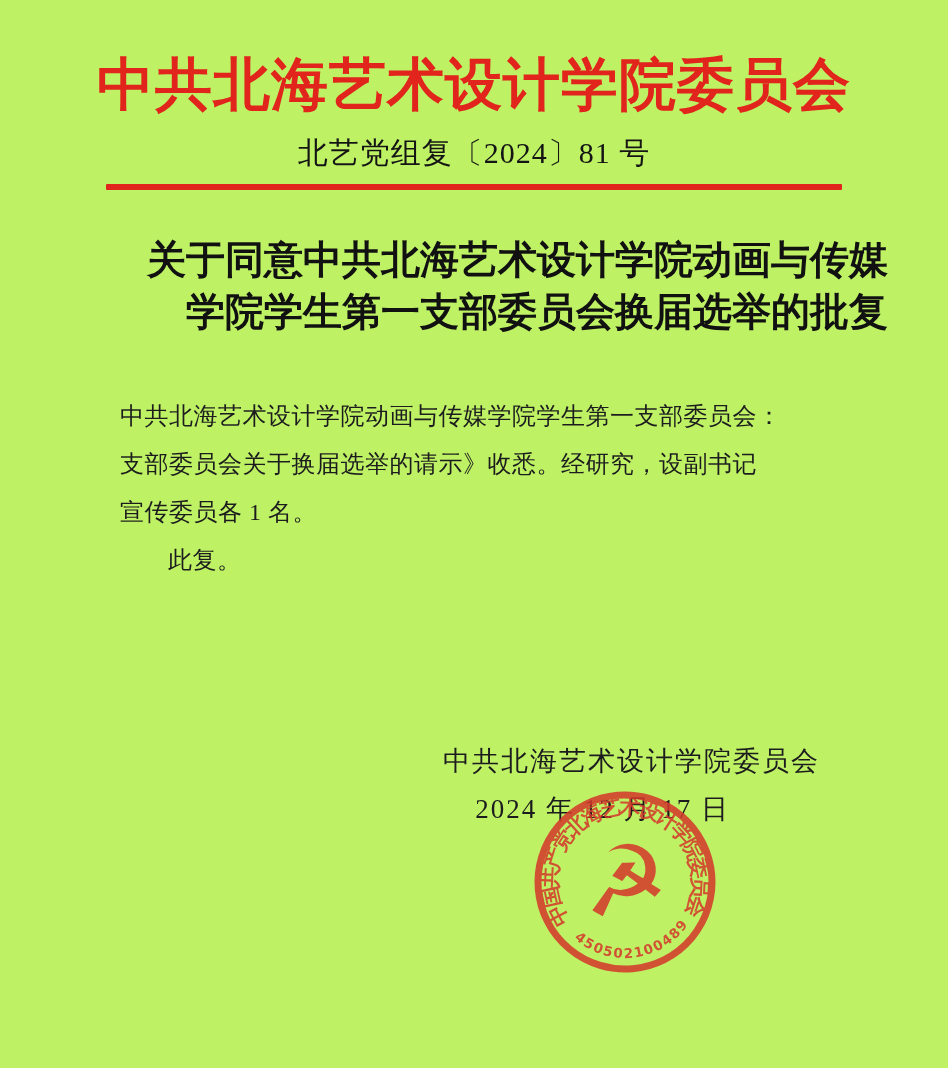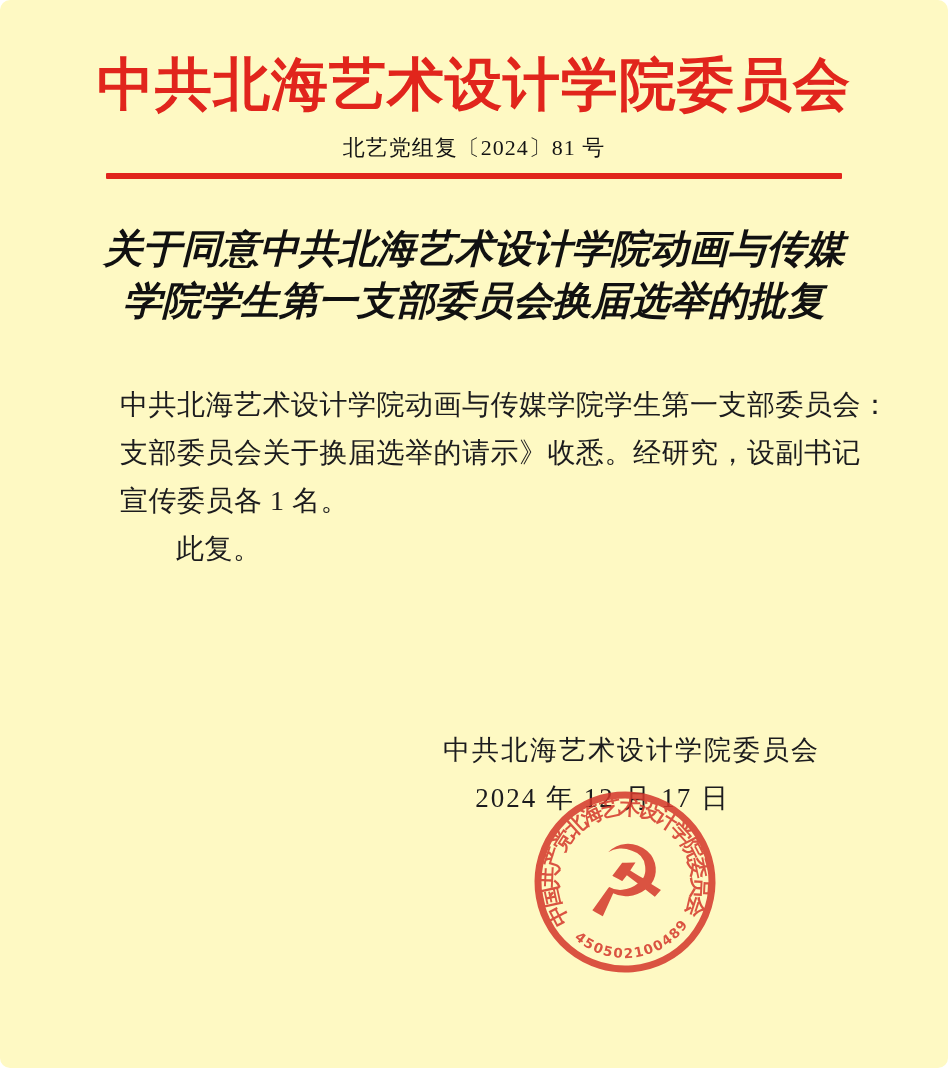--- a/index.html
+++ b/index.html
@@ -5,65 +5,63 @@
   html, body {
     margin: 0;
     padding: 0;
     background: #ffffff;
   }
   .page {
     position: relative;
     width: 948px;
     height: 1068px;
     margin: 0 auto;
-    background: #fef9c3;
+    background: #bef264;
     overflow: hidden;
     font-family: "Liberation Serif", "DejaVu Serif", serif;
     color: #1c1c1e;
-    border-radius: 10px;
   }
   .issuer-header {
     margin-top: 46px;
     text-align: center;
     font-family: "Liberation Sans", "DejaVu Sans", sans-serif;
     font-weight: 900;
     font-size: 57px;
     letter-spacing: 1px;
     color: #e1251c;
     line-height: 1.35;
     white-space: nowrap;
   }
   .doc-number {
     margin-top: 10px;
     text-align: center;
-    font-size: 22px;
+    font-size: 30px;
     letter-spacing: 1px;
     color: #141414;
   }
   .red-rule {
     width: 736px;
     height: 6px;
     margin: 10px auto 0 auto;
     background: #e1251c;
     border-radius: 1px;
   }
   .doc-title {
     margin: 44px 60px 0 60px;
-    text-align: center;
+    text-align: right;
     font-family: "Liberation Sans", "DejaVu Sans", sans-serif;
     font-weight: 900;
     font-size: 39px;
     line-height: 52px;
     color: #111111;
-    font-style: italic;
   }
   .doc-title .tline { display: block; }
   .doc-body {
     margin: 54px 100px 0 120px;
-    font-size: 28px;
+    font-size: 24px;
     color: #1c1c1e;
   }
   .bline {
     line-height: 48px;
     height: 48px;
     white-space: nowrap;
     letter-spacing: 0.5px;
   }
   .bline.indent { text-indent: 2em; }
   .signature-line {

